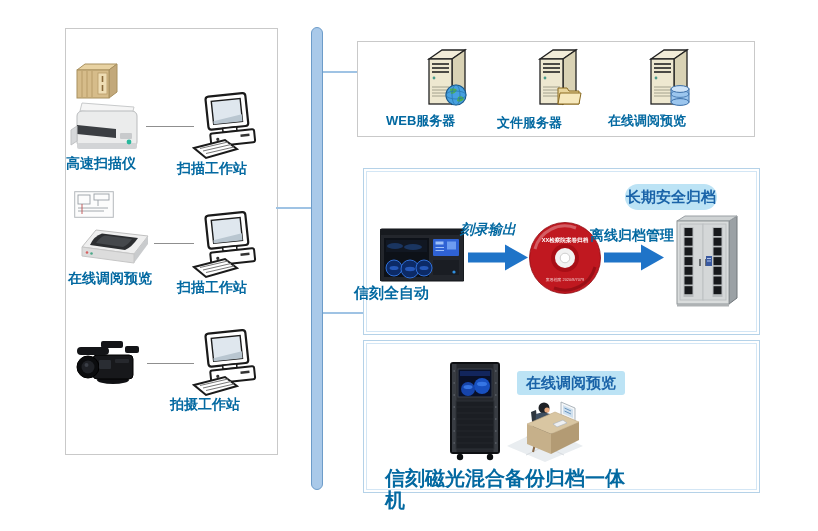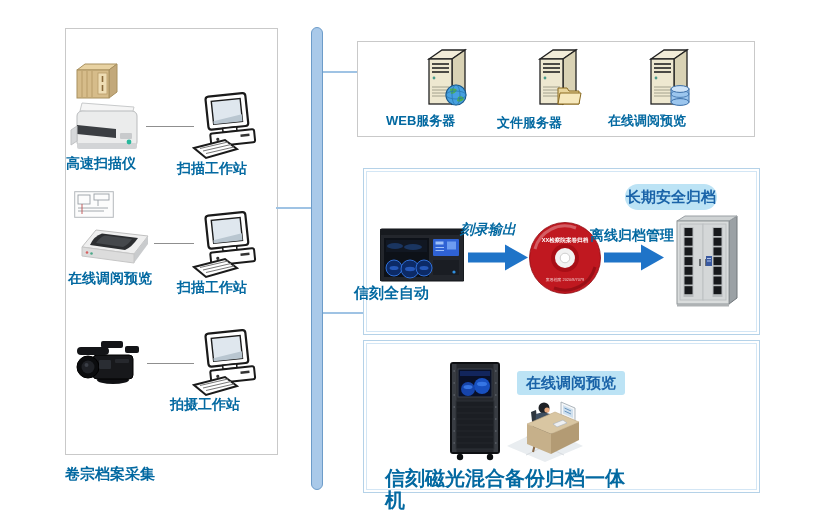--- a/index.html
+++ b/index.html
@@ -136,21 +136,20 @@
       <rect x="47" y="44" width="9" height="2.5" fill="#333"></rect>
       <circle cx="24" cy="46.5" r="1.6" fill="#333"></circle>
     </g>
     <polygon points="2,56 33,48 45,57 14,66" fill="#fff" stroke="#1a1a1a" stroke-width="2"></polygon>
     <line x1="8" y1="56.5" x2="36" y2="50" stroke="#777" stroke-width="1"></line>
     <line x1="11" y1="59" x2="39" y2="52.5" stroke="#777" stroke-width="1"></line>
     <line x1="14" y1="61.5" x2="42" y2="55" stroke="#777" stroke-width="1"></line>
   </svg>
   <div class="lbl lbl-14" style="left:170px;top:397px;width:100px;">拍摄工作站</div>
 
-  <div class="lbl lbl-15" style="left:65px;top:466px;width:211px;">卷宗档案采集</div>
 
   <div class="busbar"></div>
   <div class="conn" style="left:276px;top:207px;width:35px;"></div>
   <div class="conn" style="left:323px;top:71px;width:35px;"></div>
   <div class="conn" style="left:323px;top:312px;width:41px;"></div>
 
   <div class="box-gray" style="left:357px;top:41px;width:396px;height:94px;"></div>
 
   <svg class="abs" style="left:420px;top:47px;" width="52" height="62" viewBox="0 0 52 62">
     <polygon points="9,12 22,3 45,3 32,12" fill="#f2ecd8" stroke="#222" stroke-width="1.3"></polygon>

